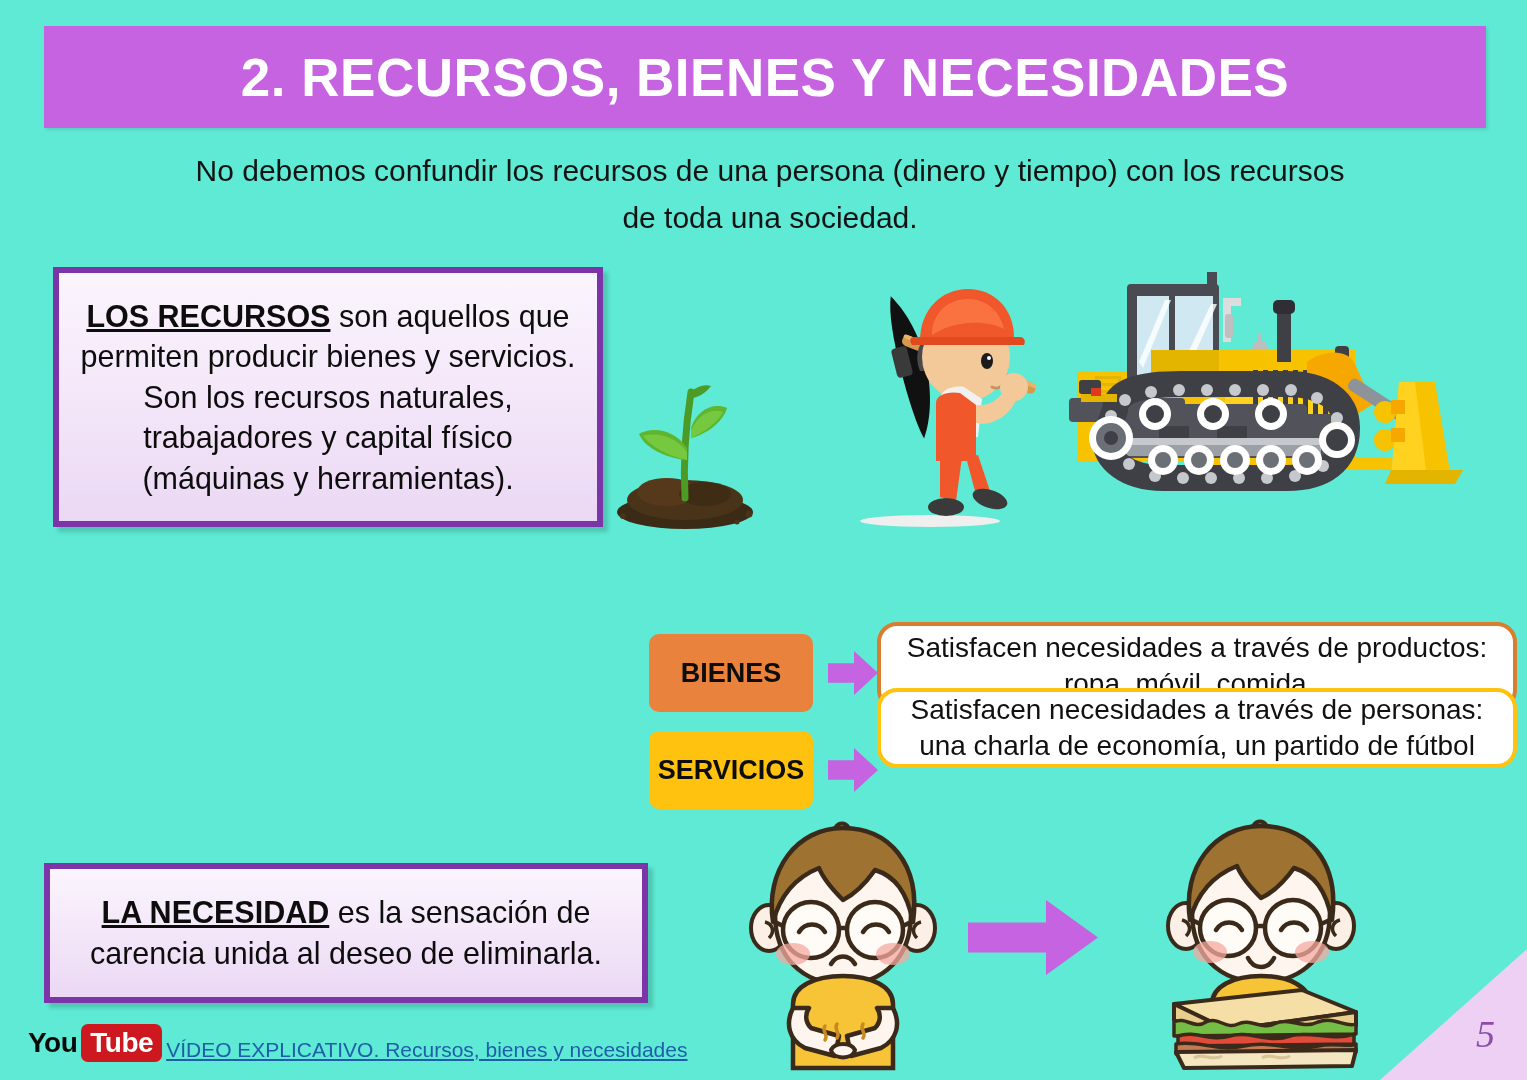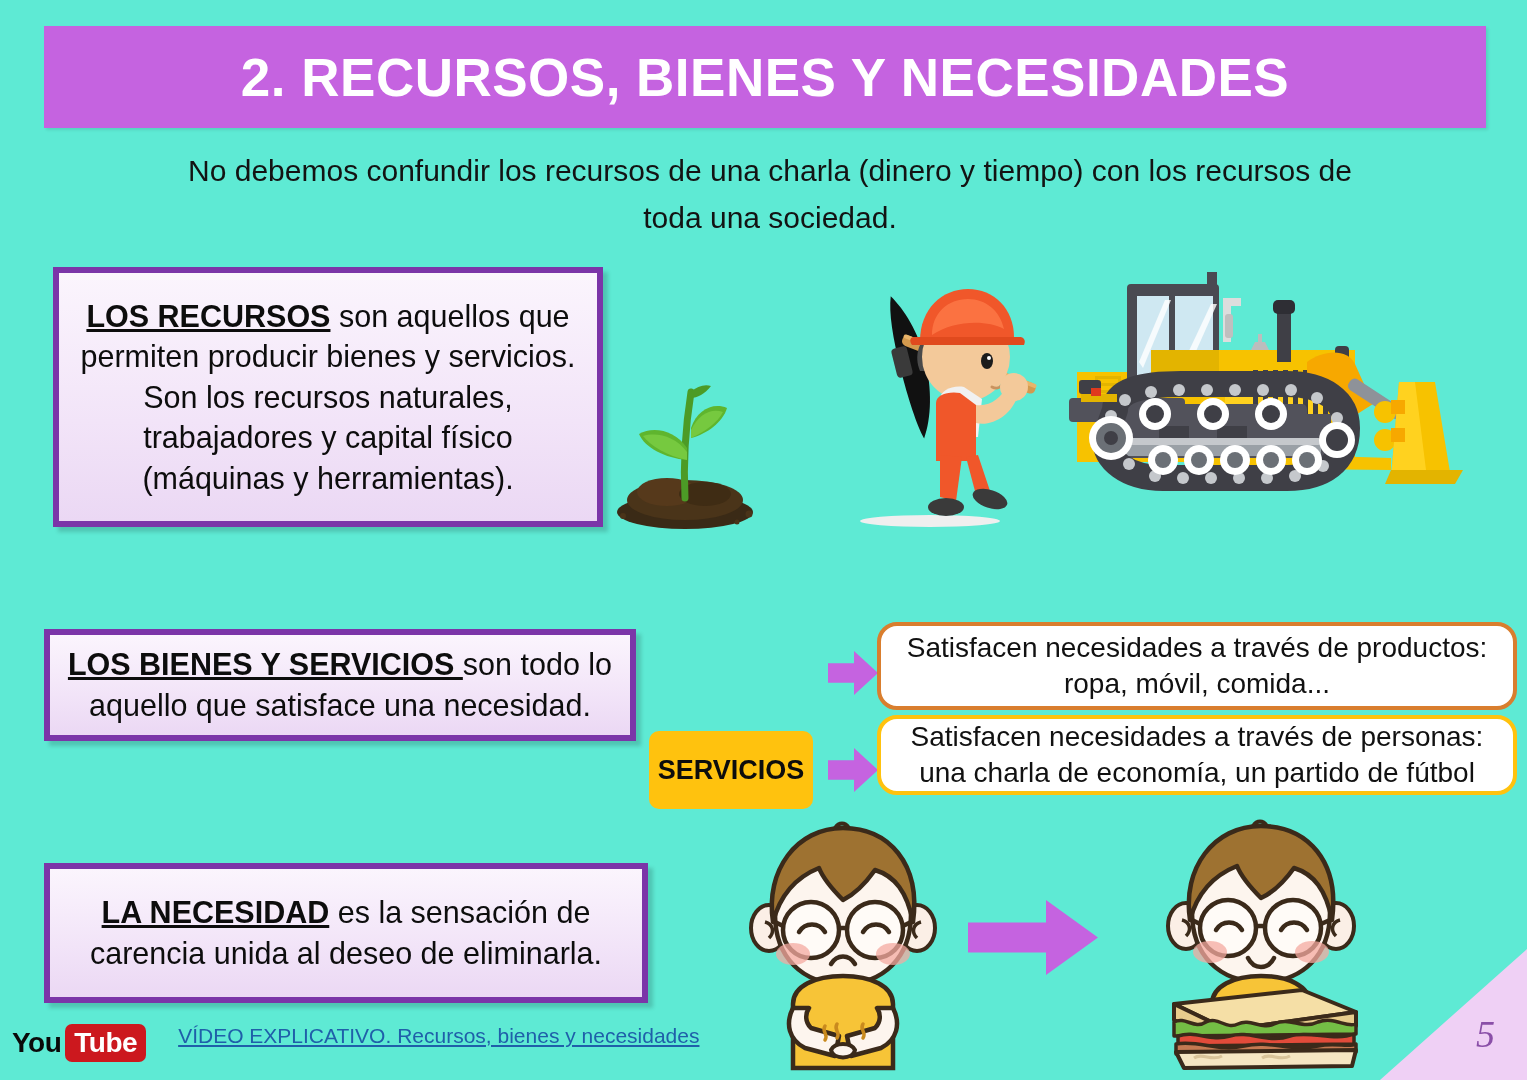--- a/index.html
+++ b/index.html
@@ -137,43 +137,43 @@
     font-size: 28px;
     color: #111111;
     line-height: 1.3;
     padding: 4px 14px;
   }
   #desc-bienes {
     left: 877px; top: 622px; width: 640px; height: 88px;
     border: 4px solid #D97E2E;
   }
   #desc-servicios {
-    left: 877px; top: 715px; width: 640px; height: 80px;
+    left: 877px; top: 688px; width: 640px; height: 80px;
     border: 4px solid #FFC20E;
   }
 
   
   #big-arrow {
     position: absolute;
     left: 968px;
     top: 900px;
     width: 130px;
     height: 75px;
     background: #C563E0;
     clip-path: polygon(0 30%, 60% 30%, 60% 0, 100% 50%, 60% 100%, 60% 70%, 0 70%);
   }
 
   
   #youtube-row {
     position: absolute;
-    left: 12px;
+    left: 28px;
     top: 1024px;
     display: flex;
-    align-items: flex-start;
-    gap: 32px;
+    align-items: flex-end;
+    gap: 4px;
   }
   #yt-logo {
     display: flex;
     align-items: center;
     gap: 4px;
     font-weight: bold;
     font-size: 28px;
   }
   #yt-you { color: #0a0a0a; letter-spacing: -0.5px; }
   #yt-tube {
@@ -220,21 +220,21 @@
 </style>
 </head>
 <body>
 
 <div id="slide">
 
   <div id="title-bar">
     <div id="title-text">2. RECURSOS, BIENES Y NECESIDADES</div>
   </div>
 
-  <div id="subtitle">No debemos confundir los recursos de una charla (dinero y tiempo) con los recursos de toda una sociedad.</div>
+  <div id="subtitle">No debemos confundir los recursos de una persona (dinero y tiempo) con los recursos de toda una sociedad.</div>
 
   <div class="def-box" id="box-recursos">
     <div class="def-text">
       <span class="def-strong">LOS RECURSOS</span><span> son aquellos que permiten producir bienes y servicios. Son los recursos naturales, trabajadores y capital físico (máquinas y herramientas).</span>
     </div>
   </div>
 
   <div class="illus" id="illus-plant">
     <svg viewBox="0 0 160 200" width="160" height="200">
       <ellipse cx="80" cy="182" rx="68" ry="17" fill="#3A2A16"></ellipse>
@@ -404,26 +404,22 @@
         <circle cx="56" cy="166" r="7" fill="#3F3F46"></circle>
         <circle cx="282" cy="168" r="18" fill="#ffffff"></circle>
           <circle cx="282" cy="168" r="11" fill="#3F3F46"></circle>
       </g>
       <rect x="24" y="108" width="22" height="14" rx="3" fill="#3F3F46"></rect>
       <rect x="26" y="122" width="36" height="8" fill="#E3B400"></rect>
       <rect x="36" y="116" width="10" height="8" fill="#E03A1E"></rect>
     </svg>
   </div>
 
-  <div class="def-box" id="box-bienes">
-    <div class="def-text">
-      <span class="def-strong">LOS BIENES Y SERVICIOS </span><span>son todo lo aquello que satisface una necesidad.</span>
-    </div>
-  </div>
-
+
+  <div class="badge" id="badge-bienes">BIENES</div>
   <div class="badge" id="badge-servicios">SERVICIOS</div>
 
   <div class="small-arrow" id="arrow-bienes"></div>
   <div class="small-arrow" id="arrow-servicios"></div>
 
   <div class="desc-box" id="desc-bienes">Satisfacen necesidades a través de productos: ropa, móvil, comida...</div>
   <div class="desc-box" id="desc-servicios">Satisfacen necesidades a través de personas: una charla de economía, un partido de fútbol</div>
 
   <div class="def-box" id="box-necesidad">
     <div class="def-text">

